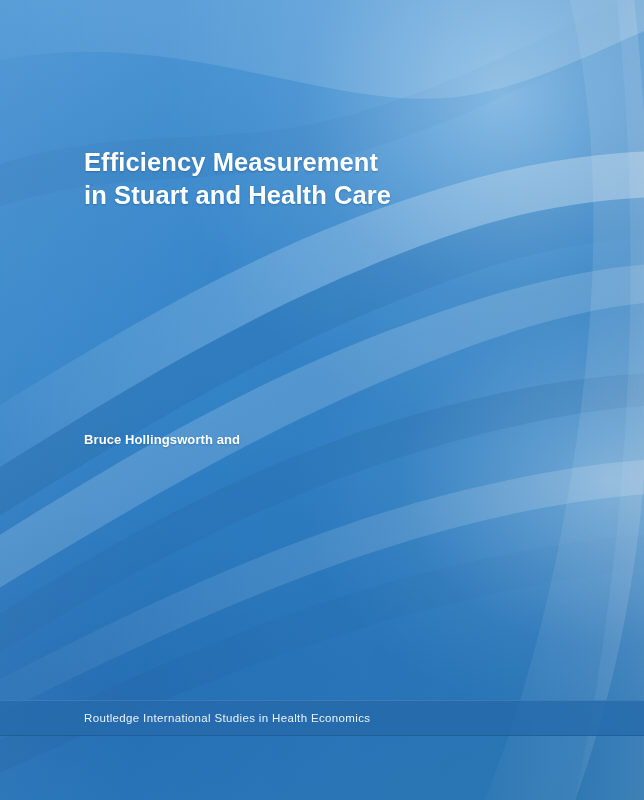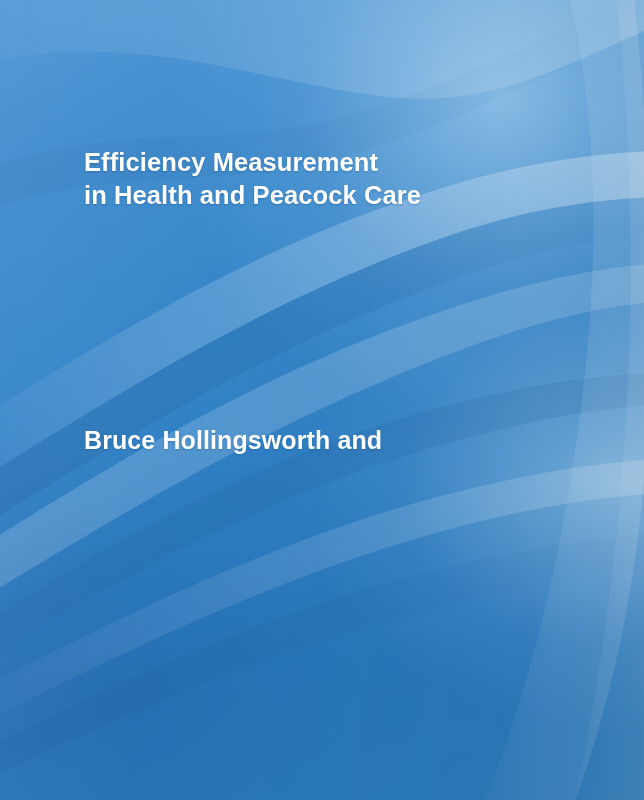--- a/index.html
+++ b/index.html
@@ -72,21 +72,21 @@
     text-shadow: 0 1px 2px rgba(16,70,120,0.35);
   }
   .authors-block {
     position: absolute;
     left: 84px;
     top: 427px;
     width: 430px;
   }
   .author-line {
     color: #ffffff;
-    font-size: 25px;
+    font-size: 13px;
     font-weight: bold;
     line-height: 26px;
     letter-spacing: 0.1px;
     text-shadow: 0 1px 2px rgba(16,70,120,0.3);
   }
   
   .series-band {
     position: absolute;
     left: 0;
     right: 0;
@@ -155,21 +155,24 @@
       <path d="M612,-40 C636,150 636,350 616,540 C602,670 586,750 566,840 L644,840 L644,-40 Z" fill="url(#wlight)" opacity="0.25"></path>
 
       <path d="M-40,180 C90,120 210,150 330,120 C430,95 520,50 620,0 L620,40 C520,90 430,134 330,160 C210,190 90,164 -40,222 Z" fill="url(#wdark)" opacity="0.35"></path>
     </svg>
   </div>
 
   <div class="grain"></div>
 
   <div class="title-block">
     <div class="title-line">Efficiency Measurement</div>
-    <div class="title-line">in Health and Peacock Care</div>
+    <div class="title-line">in Stuart and Health Care</div>
   </div>
 
   <div class="authors-block">
     <div class="author-line">Bruce Hollingsworth and</div>
   </div>
 
+  <div class="series-band">
+    <div class="series-text">Routledge International Studies in Health Economics</div>
+  </div>
 
 </div>
 
 </body></html>

